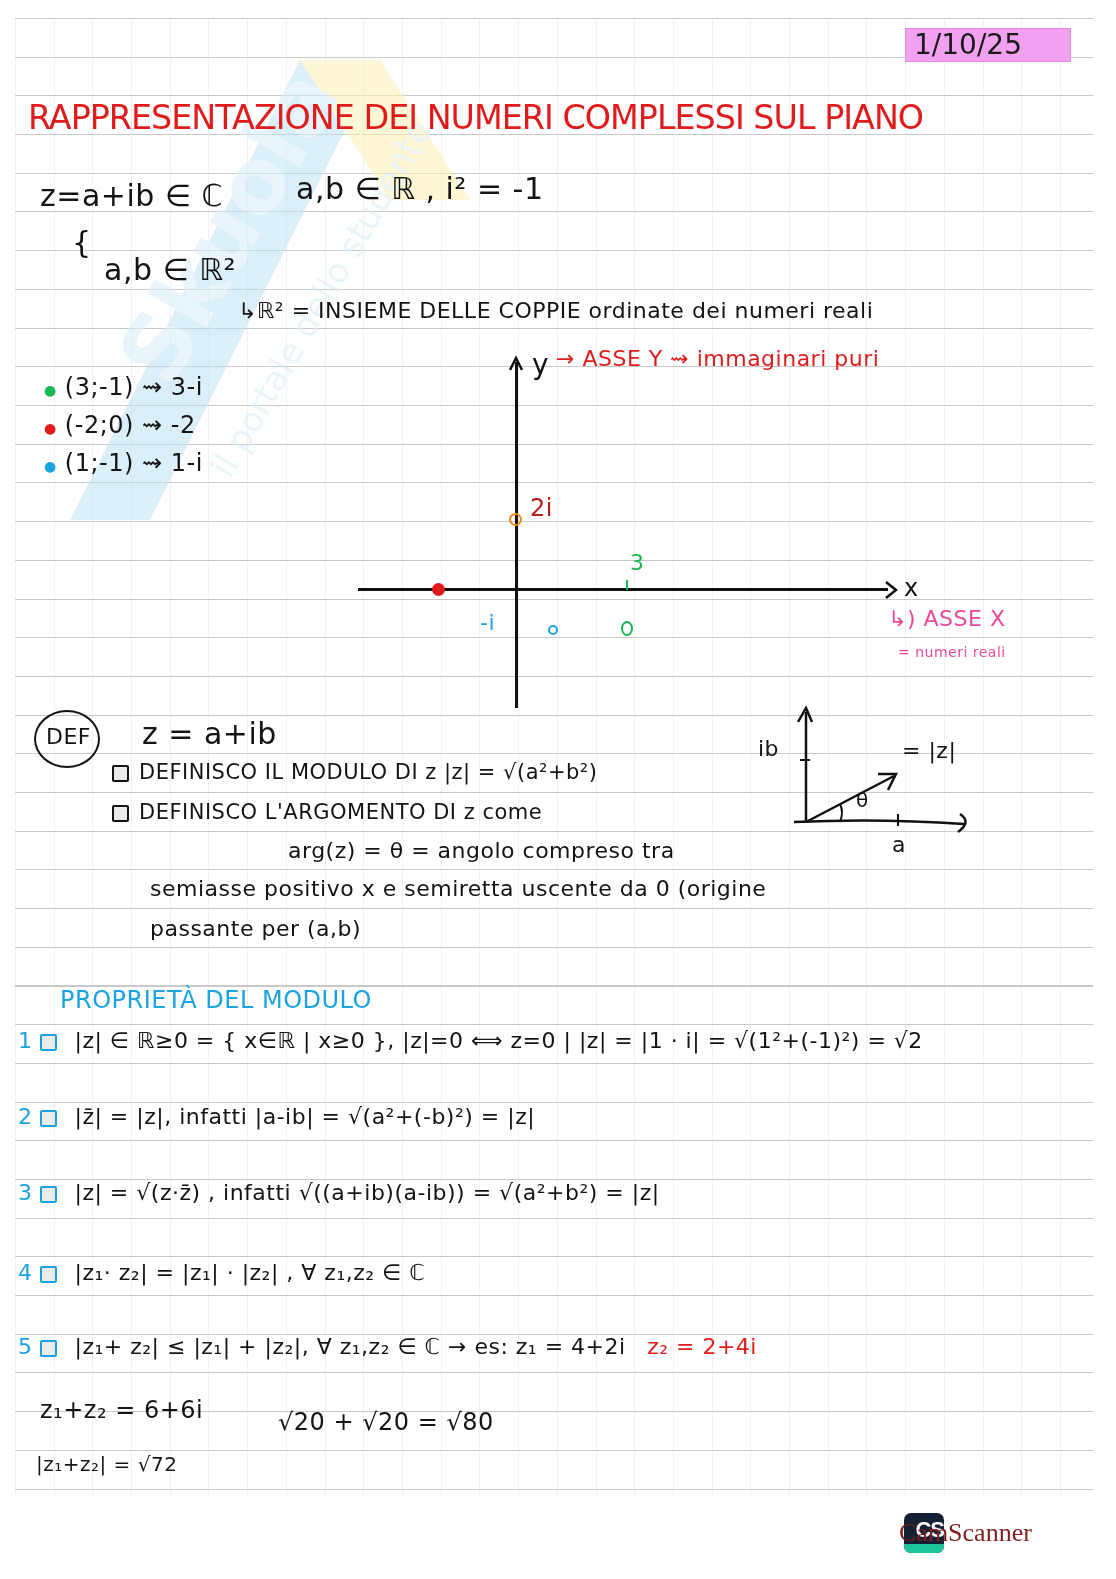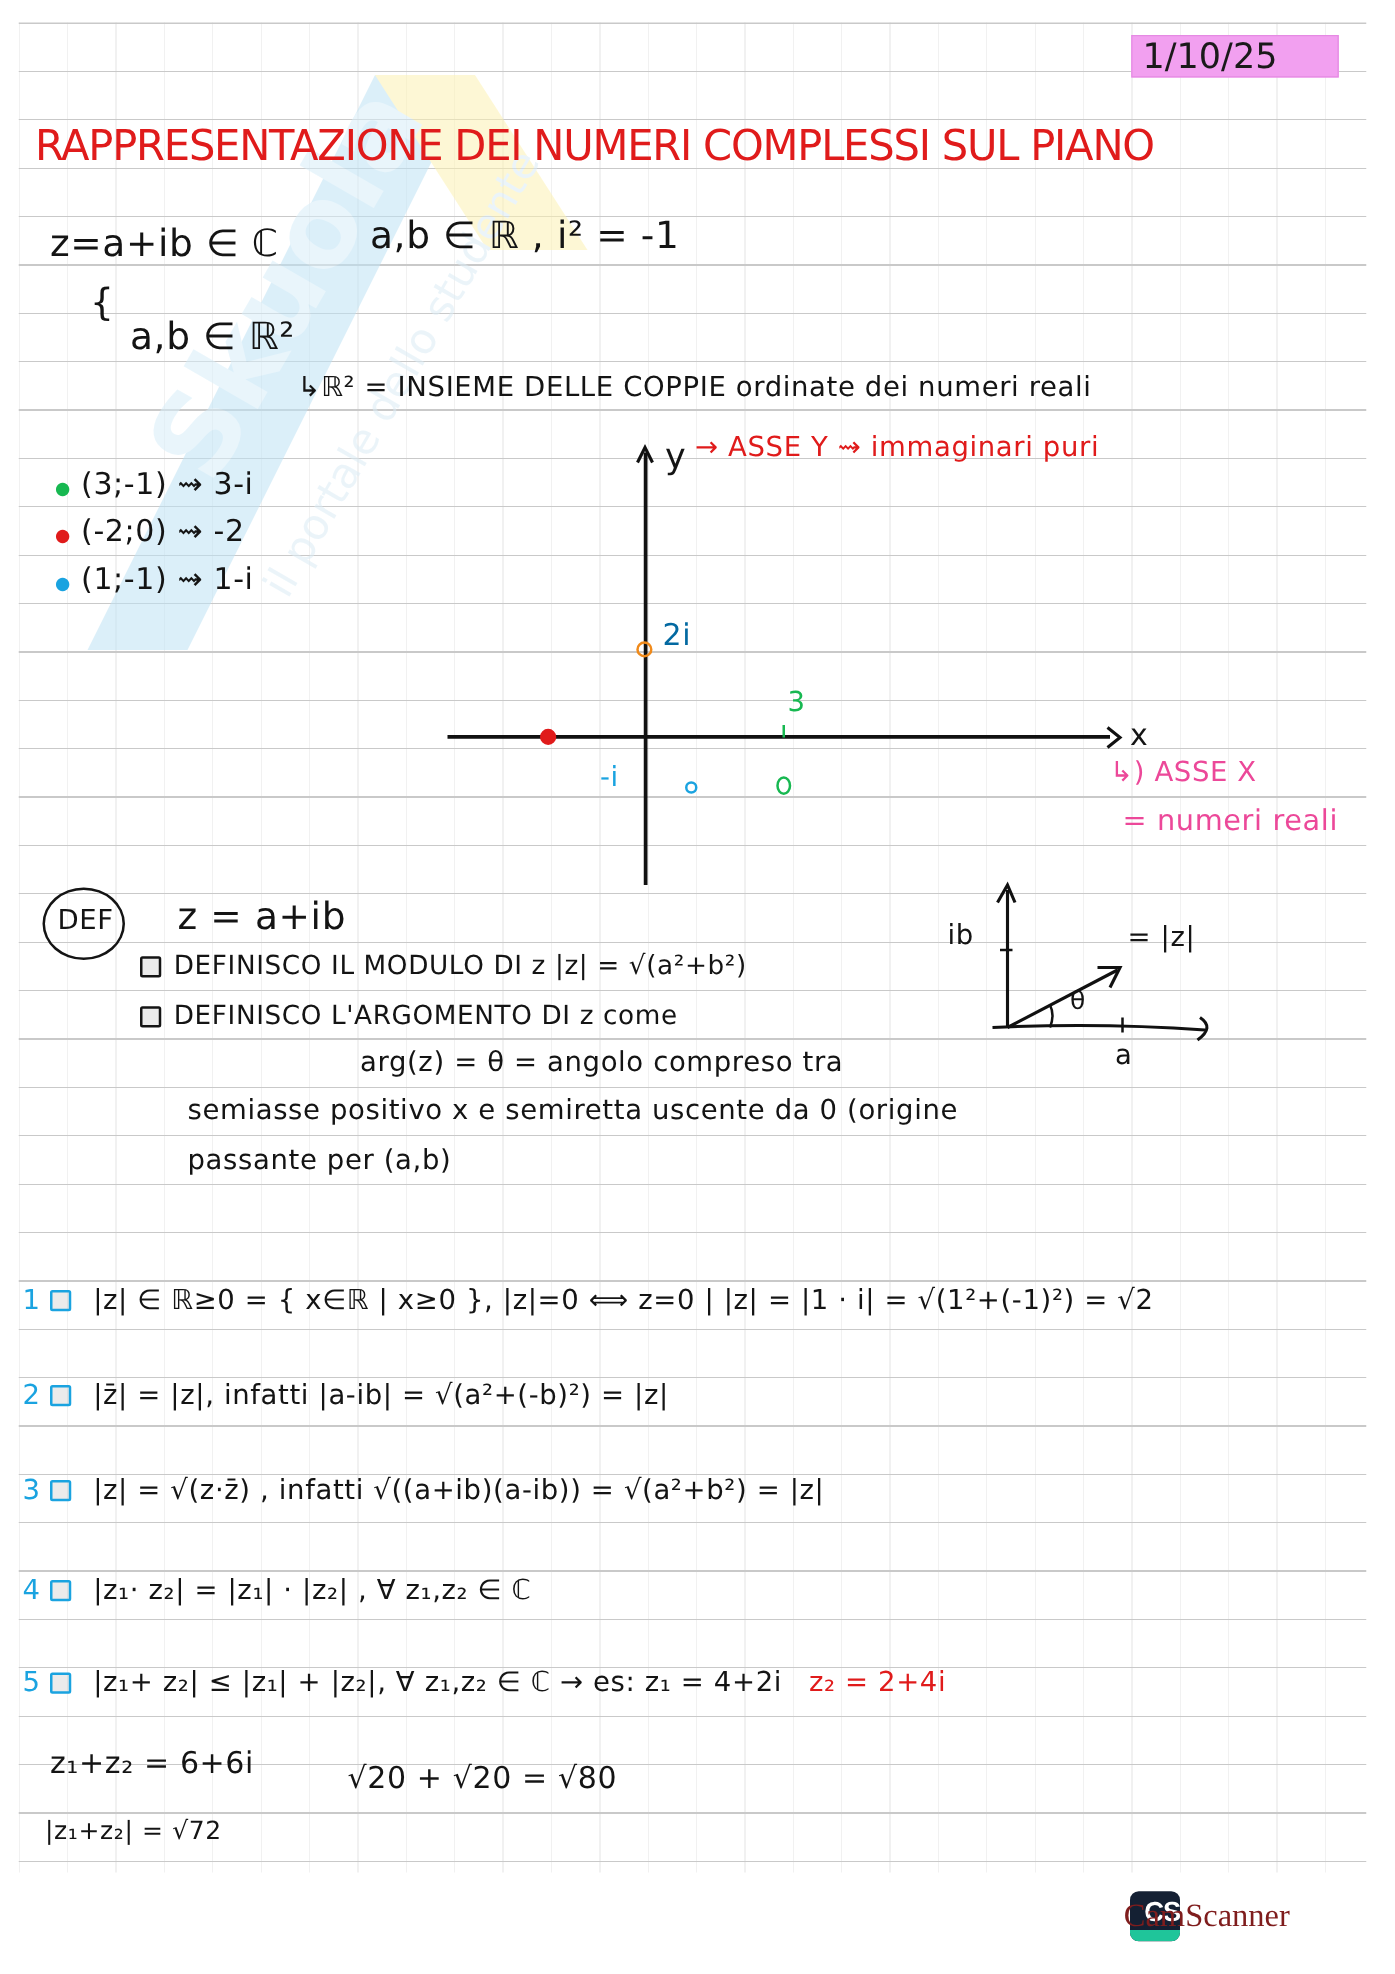--- a/index.html
+++ b/index.html
@@ -12,21 +12,21 @@
           repeating-linear-gradient(to bottom,#c9c9c9 0,#c9c9c9 1px,transparent 1px,transparent 38.7px),
           repeating-linear-gradient(to right,#f1f1f1 0,#f1f1f1 1px,transparent 1px,transparent 38.7px);
   }
   .watermark{position:absolute;left:50px;top:60px;width:460px;height:460px;pointer-events:none;opacity:.55}
   .hw{position:absolute;white-space:nowrap;font-family:"DejaVu Sans",sans-serif;color:#1a1a1a;letter-spacing:.5px}
   .ink{color:#141414}
   .red{color:#e01b1b}
   .blue{color:#1aa3e0}
   .green{color:#17b851}
   .teal{color:#ec4899}
-  .orange{color:#0369a1}
+  .orange{color:#b91c1c}
   .date{position:absolute;left:905px;top:28px;width:164px;height:32px;background:#f2a0f0;
         border:1px solid #e58ae3;text-align:right;}
   .date span{position:absolute;left:8px;top:0px;font-size:28px;line-height:32px;color:#1a1a1a;
         font-family:"DejaVu Sans",sans-serif;}
   .title{font-size:34px;left:28px;top:97px;letter-spacing:-1px;transform:scaleX(.98);transform-origin:left}
   .l1{font-size:30px;}
   .def-circle{position:absolute;left:34px;top:710px;width:62px;height:54px;border:2px solid #141414;border-radius:50%;}
   .def-circle span{position:absolute;left:10px;top:12px;font-size:22px;}
   .bullet-sq{display:inline-block;width:13px;height:13px;border:2px solid currentColor;border-radius:2px;margin-right:10px;vertical-align:middle;background:rgba(0,0,0,.08)}
   .dot{position:absolute;width:9px;height:9px;border-radius:50%;border:2px solid;}
@@ -89,21 +89,21 @@
       <polyline points="2,14 8,2 14,14" fill="none" stroke="#111" stroke-width="2.5"></polyline>
     </svg>
     <div class="axis" style="left:358px;top:588px;width:530px;height:3px"></div>
     <svg style="left:884px;top:580px" width="16" height="20">
       <polyline points="2,2 12,10 2,18" fill="none" stroke="#111" stroke-width="2.5"></polyline>
     </svg>
     <div class="hw ink" style="left:532px;top:348px;font-size:28px">y</div>
     <div class="hw red" style="left:556px;top:346px;font-size:22px">→ ASSE Y ⇝ immaginari puri</div>
     <div class="hw ink" style="left:904px;top:574px;font-size:24px">x</div>
     <div class="hw teal" style="left:888px;top:606px;font-size:22px">↳) ASSE X</div>
-    <div class="hw teal" style="left:898px;top:644px;font-size:23px">= numeri reali</div>
+    <div class="hw teal" style="left:898px;top:644px;font-size:14px">= numeri reali</div>
 
     <div class="dot" style="left:509px;top:513px;border-color:#f08a1a"></div>
     <div class="hw orange" style="left:530px;top:494px;font-size:24px">2i</div>
 
     <div class="dot" style="left:432px;top:583px;border-color:#e01b1b;background:#e01b1b"></div>
 
     <div style="position:absolute;left:626px;top:580px;width:2px;height:10px;background:#17b851"></div>
     <div class="hw green" style="left:630px;top:550px;font-size:22px">3</div>
 
     <div class="hw blue" style="left:480px;top:610px;font-size:22px">-i</div>
@@ -134,20 +134,21 @@
     <line x1="26" y1="122" x2="114" y2="76" stroke="#111" stroke-width="2.5"></line>
     <polyline points="98,74 116,74 108,90" fill="none" stroke="#111" stroke-width="2.5"></polyline>
     <path d="M60,104 Q64,112 60,122" fill="none" stroke="#111" stroke-width="2"></path>
     <line x1="118" y1="114" x2="118" y2="126" stroke="#111" stroke-width="2"></line>
   </svg>
   <div class="hw ink" style="left:758px;top:736px;font-size:22px">ib</div>
   <div class="hw ink" style="left:902px;top:738px;font-size:22px">= |z|</div>
   <div class="hw ink" style="left:856px;top:788px;font-size:20px">θ</div>
   <div class="hw ink" style="left:892px;top:832px;font-size:22px">a</div>
 
+  <div class="hw blue" style="left:60px;top:986px;font-size:24px">PROPRIETÀ DEL MODULO</div>
 
   <div class="hw ink" style="left:18px;top:1028px;font-size:22px">
     <span class="blue">1</span>
     <span class="bullet-sq blue"></span>
     <span>|z| ∈ ℝ≥0 = { x∈ℝ | x≥0 }, |z|=0 ⟺ z=0</span>
     <span>| |z| = |1 · i| = √(1²+(-1)²) = √2</span>
   </div>
   <div class="hw ink" style="left:18px;top:1104px;font-size:22px">
     <span class="blue">2</span>
     <span class="bullet-sq blue"></span>

